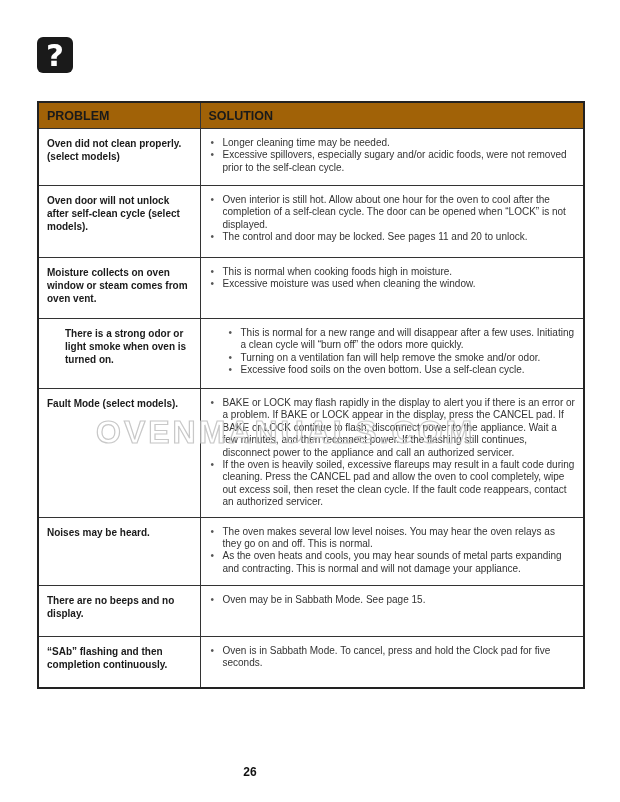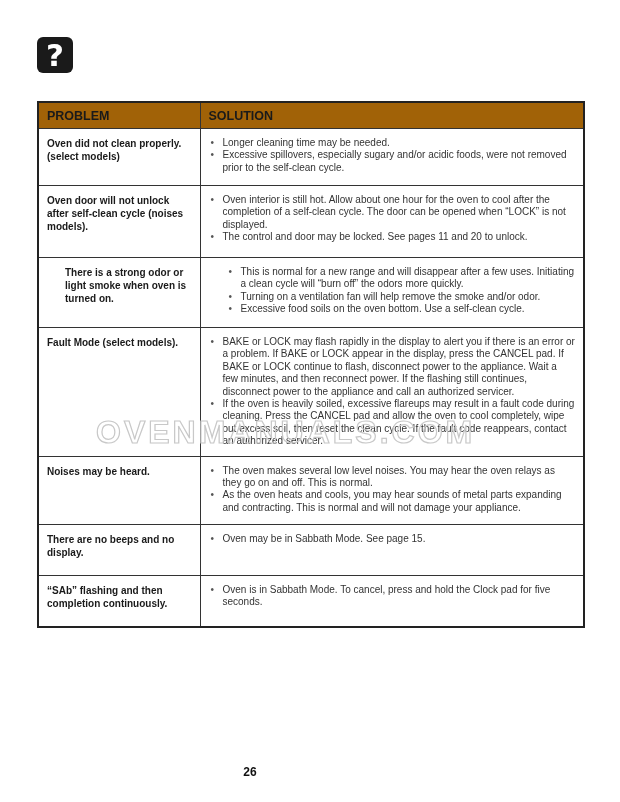--- a/index.html
+++ b/index.html
@@ -52,25 +52,34 @@
     <tr class="r1">
       <td class="prob">Oven did not clean properly. (select models)</td>
       <td class="sol">
           <ul>
         <li>Longer cleaning time may be needed.</li>
         <li>Excessive spillovers, especially sugary and/or acidic foods, were not removed prior to the self-clean cycle.</li>
       </ul>
         </td>
     </tr>
     <tr class="r2">
-      <td class="prob">Oven door will not unlock after self-clean cycle (noises models).</td>
+      <td class="prob">Oven door will not unlock after self-clean cycle (select models).</td>
       <td class="sol">
           <ul>
         <li>Oven interior is still hot.  Allow about one hour for the oven to cool after the completion of a self-clean cycle. The door can be opened when “LOCK” is not displayed.</li>
         <li>The control and door may be locked. See pages 11 and 20 to unlock.</li>
+      </ul>
+        </td>
+    </tr>
+    <tr class="r3">
+      <td class="prob">Moisture collects on oven window or steam comes from oven vent.</td>
+      <td class="sol">
+          <ul>
+        <li>This is normal when cooking foods high in moisture.</li>
+        <li>Excessive moisture was used when cleaning the window.</li>
       </ul>
         </td>
     </tr>
     <tr class="r4">
       <td class="prob">There is a strong odor or light smoke when oven is turned on.</td>
       <td class="sol">
           <ul>
         <li>This is normal for a new range and will disappear after a few uses.  Initiating a clean cycle will “burn off” the odors more quickly.</li>
         <li>Turning on a ventilation fan will help remove the smoke and/or odor.</li>
         <li>Excessive food soils on the oven bottom.  Use a self-clean cycle.</li>

